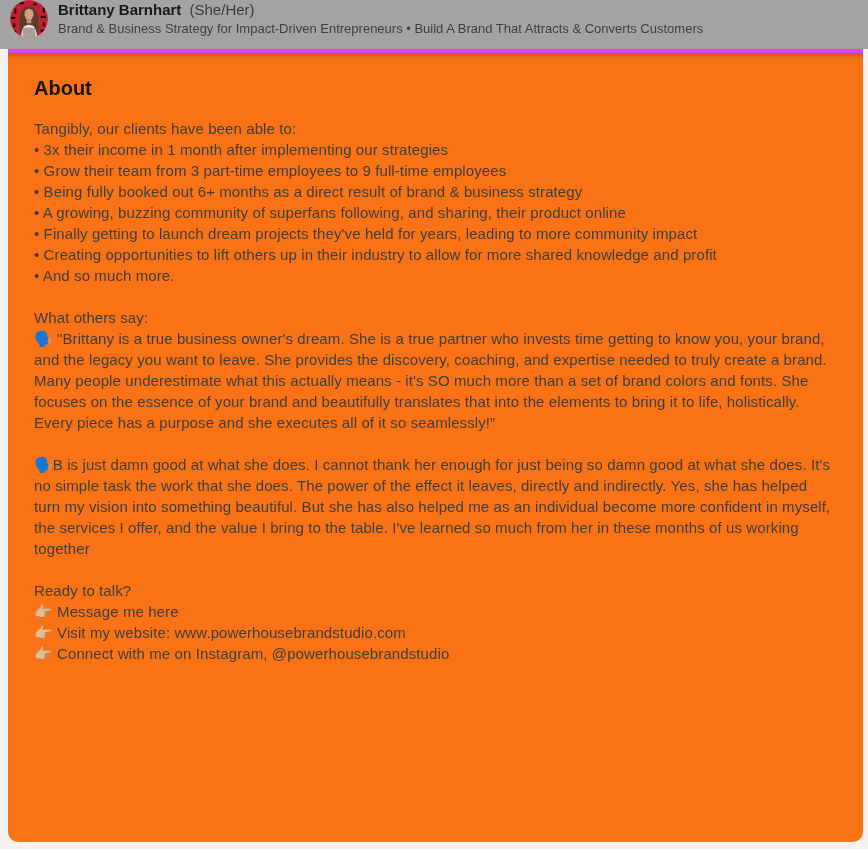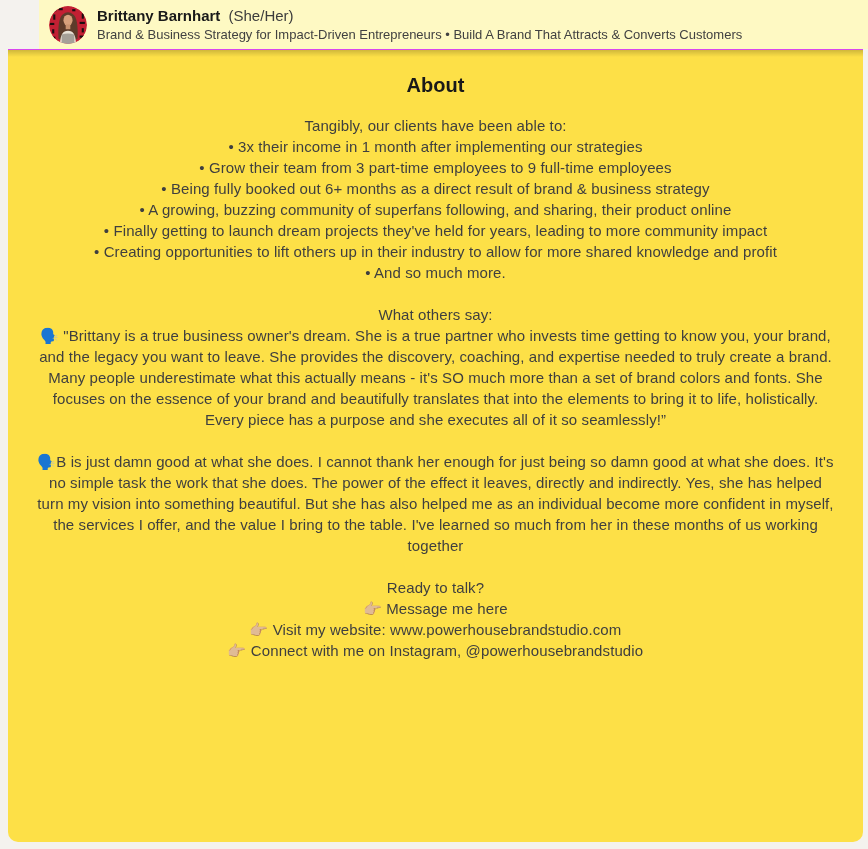--- a/index.html
+++ b/index.html
@@ -9,26 +9,24 @@
     height: 849px;
     overflow: hidden;
     background: #f4f2ee;
     font-family: "Liberation Sans", "DejaVu Sans", sans-serif;
     -webkit-font-smoothing: antialiased;
   }
 
   
   .topbar {
     height: 49px;
-    background: #fef9c3;
+    background: #a3a3a3;
     display: flex;
-    align-items: center;
     padding: 0 16px 0 10px;
     box-sizing: border-box;
-    margin-left: 39px;
   }
   .avatar {
     width: 38px;
     height: 38px;
     border-radius: 50%;
     overflow: hidden;
     flex: 0 0 38px;
     cursor: pointer;
   }
   .avatar svg { display: block; width: 38px; height: 38px; }
@@ -53,26 +51,25 @@
 
   
   .card-area {
     height: 800px;
     padding: 0 5px 7px 8px;
     box-sizing: border-box;
   }
   .card {
     position: relative;
     height: 793px;
-    background: #fde047;
-    border-top: 1px solid #d946ef;
+    background: #f97316;
+    border-top: 4px solid #d946ef;
     border-radius: 0 0 10px 10px;
     box-sizing: border-box;
     overflow: hidden;
-    text-align: center;
   }
   .scroll-shadow {
     position: absolute;
     top: 0; left: 0; right: 0;
     height: 7px;
     background: linear-gradient(rgba(0,0,0,0.18), rgba(0,0,0,0));
     pointer-events: none;
   }
   .card-content {
     padding: 22px 26px 14px 26px;

